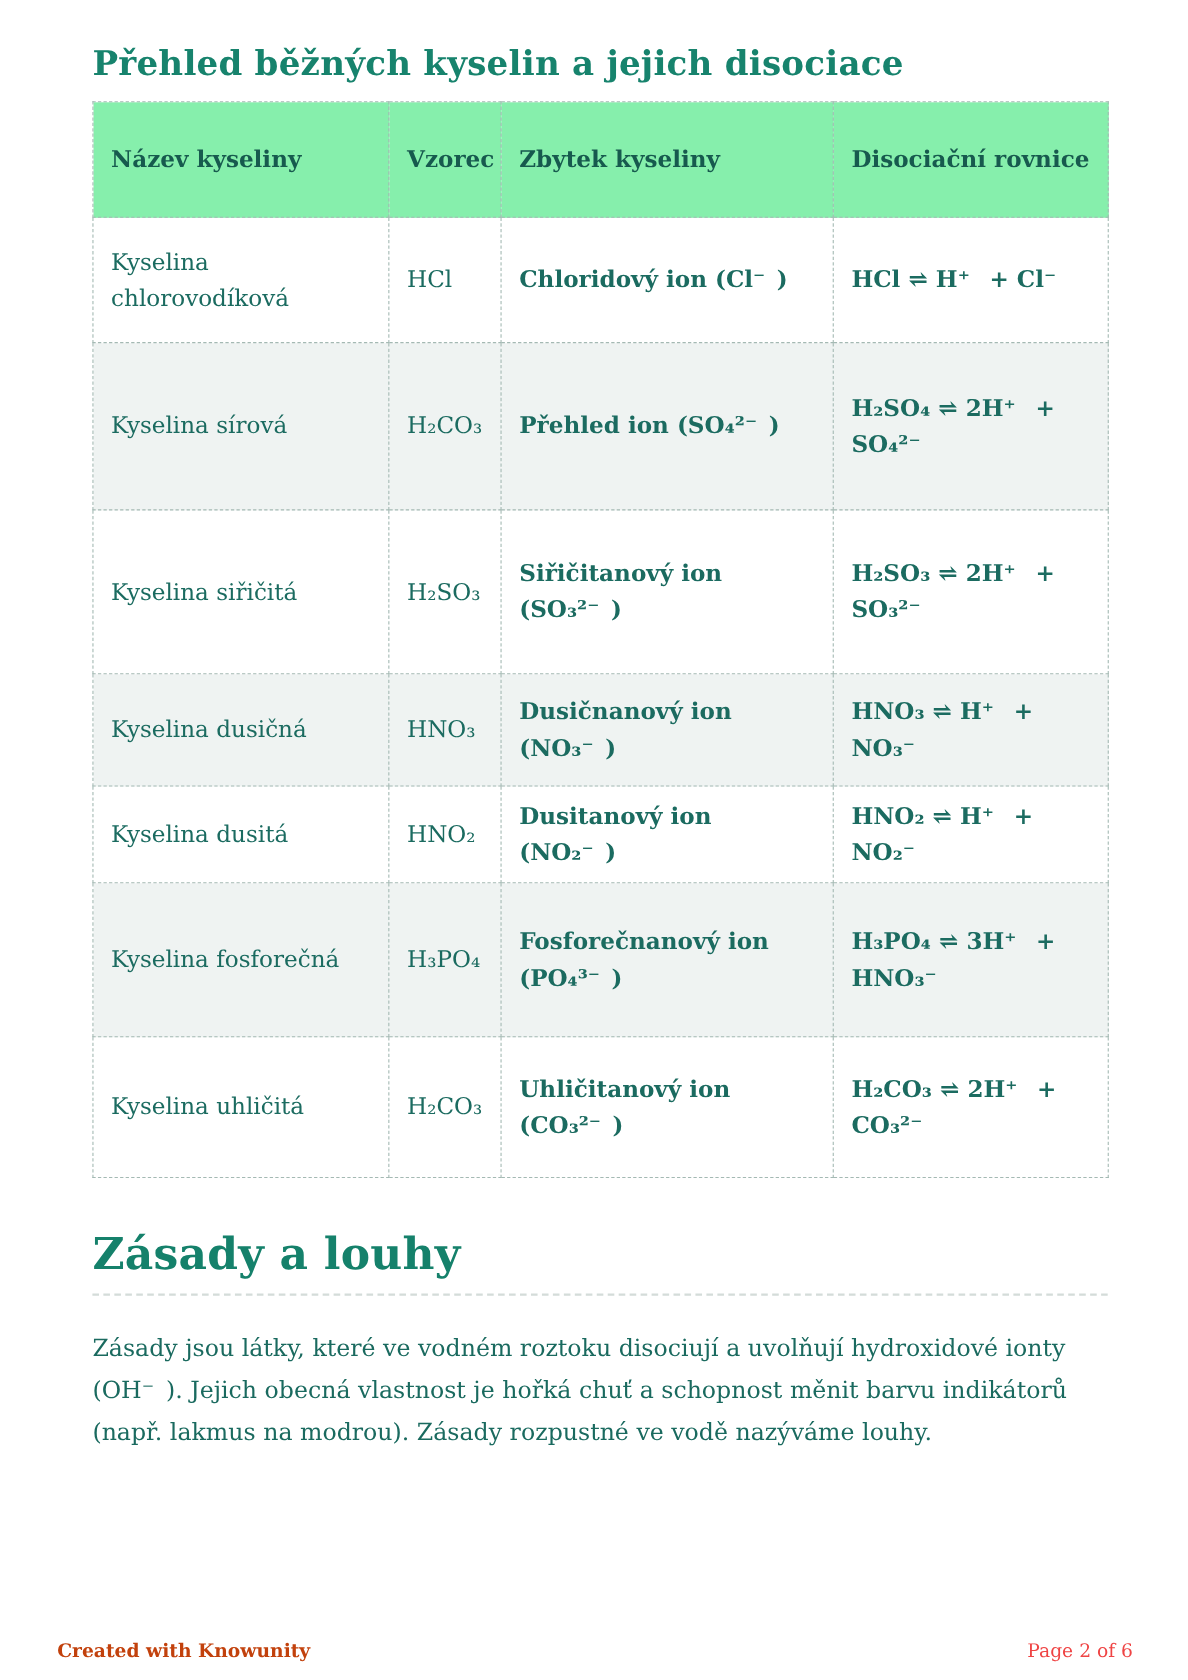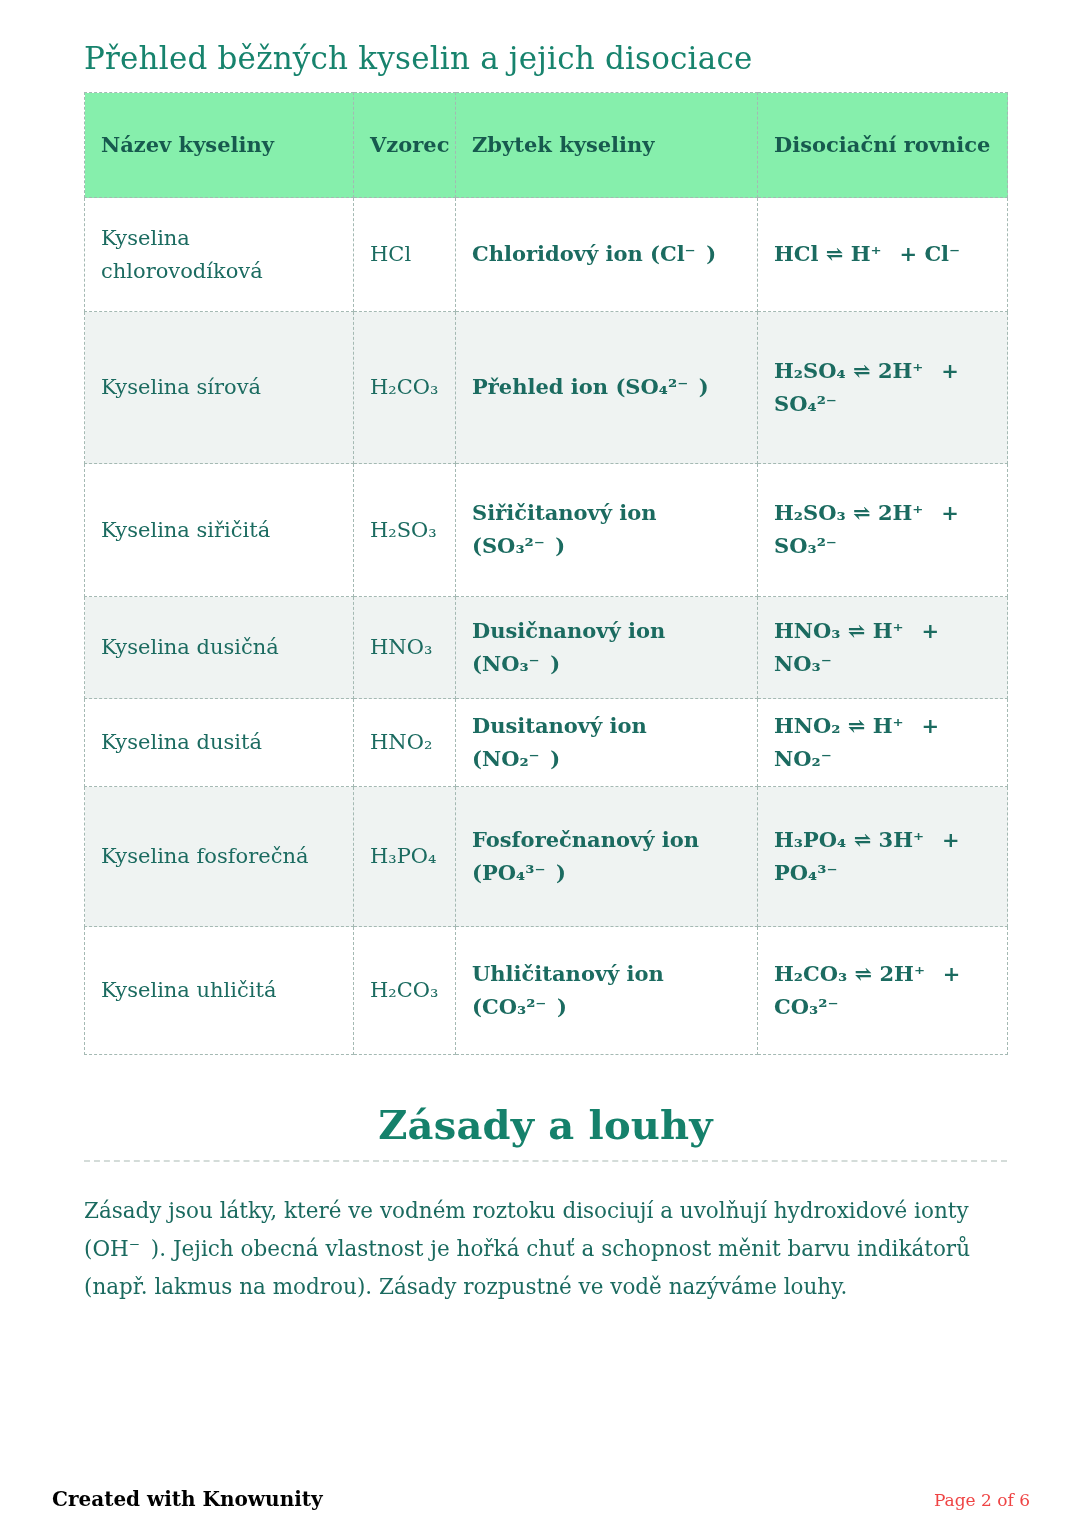--- a/index.html
+++ b/index.html
@@ -14,21 +14,21 @@
   .page {
     position: relative;
     width: 100%;
     height: 100%;
     box-sizing: border-box;
     padding: 40px 73px 0 84px;
   }
   h1.doc-title {
     margin: 0 0 16px 0;
     font-size: 31px;
-    font-weight: normal;
+    font-weight: bold;
     color: #17836d;
     letter-spacing: 0.2px;
   }
   table.acids {
     border-collapse: collapse;
     width: 923px;
     table-layout: fixed;
   }
   table.acids col.c1 { width: 269px; }
   table.acids col.c2 { width: 102px; }
@@ -46,34 +46,33 @@
   table.acids th {
     background: #86efac;
     color: #175a4e;
     font-weight: bold;
   }
   table.acids td { color: #1b6b60; }
   table.acids tbody tr:nth-child(even) { background: #eff3f2; }
   tr.rh  { height: 105px; }
   tr.r1  { height: 114px; }
   tr.r2  { height: 152px; }
-  tr.r3  { height: 133px; }
+  tr.r3  { height: 149px; }
   tr.r4  { height: 102px; }
   tr.r5  { height: 88px;  }
   tr.r6  { height: 140px; }
   tr.r7  { height: 128px; }
   td.pre { white-space: pre-line; font-weight: bold; }
 
   h2.section-title {
     margin: 46px 0 12px 0;
     font-size: 40px;
     font-weight: bold;
     color: #15816b;
     letter-spacing: 0.2px;
-    text-align: center;
   }
   .section-rule {
     border: none;
     border-top: 2px dashed #d4dcd9;
     margin: 10px 0 0 0;
     width: 923px;
   }
   p.body-text {
     margin: 30px 0 0 0;
     width: 923px;
@@ -83,21 +82,21 @@
   }
   .footer {
     position: absolute;
     left: 52px;
     right: 50px;
     bottom: 16px;
     display: flex;
     justify-content: space-between;
     align-items: baseline;
   }
-  .footer .left  { font-size: 20px; font-weight: bold; color: #000000; }
+  .footer .left  { font-size: 17px; font-weight: bold; color: #c2410c; }
   .footer .right { font-size: 17px; color: #ef4444; }
 </style>
 </head>
 <body>
 
 <div class="page">
 
   <h1 class="doc-title">Přehled běžných kyselin a jejich disociace</h1>
 
   <table class="acids">
@@ -147,21 +146,21 @@
         <td>HNO₂</td>
         <td class="pre">Dusitanový ion (NO₂⁻ )</td>
         <td class="pre">HNO₂ ⇌ H⁺  + NO₂⁻</td>
       </tr>
       <tr class="r6">
         <td>Kyselina fosforečná</td>
         <td>H₃PO₄</td>
         <td class="pre">Fosforečnanový ion
 (PO₄³⁻ )</td>
         <td class="pre">H₃PO₄ ⇌ 3H⁺  +
-PO₄³⁻</td>
+HNO₃⁻</td>
       </tr>
       <tr class="r7">
         <td>Kyselina uhličitá</td>
         <td>H₂CO₃</td>
         <td class="pre">Uhličitanový ion (CO₃²⁻ )</td>
         <td class="pre">H₂CO₃ ⇌ 2H⁺  +
 CO₃²⁻</td>
       </tr>
     </tbody>
   </table>

